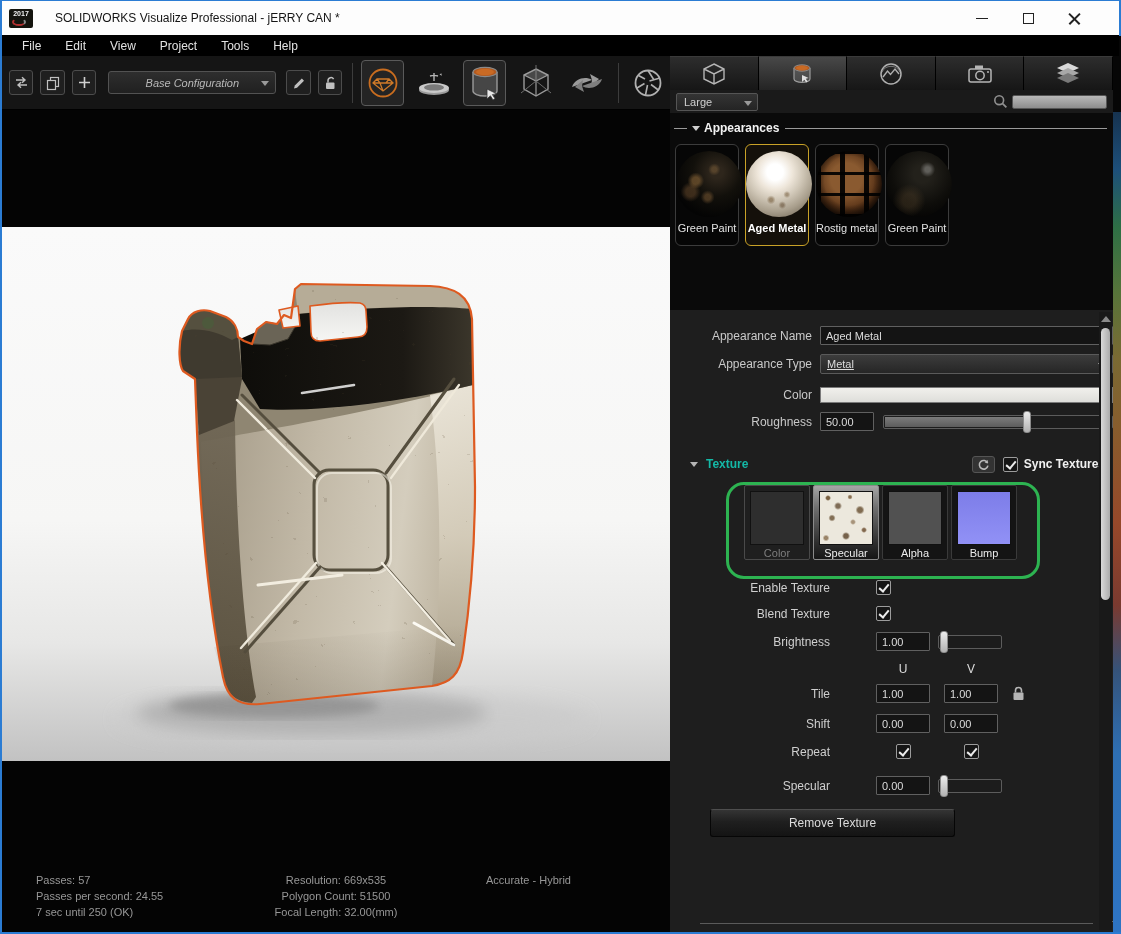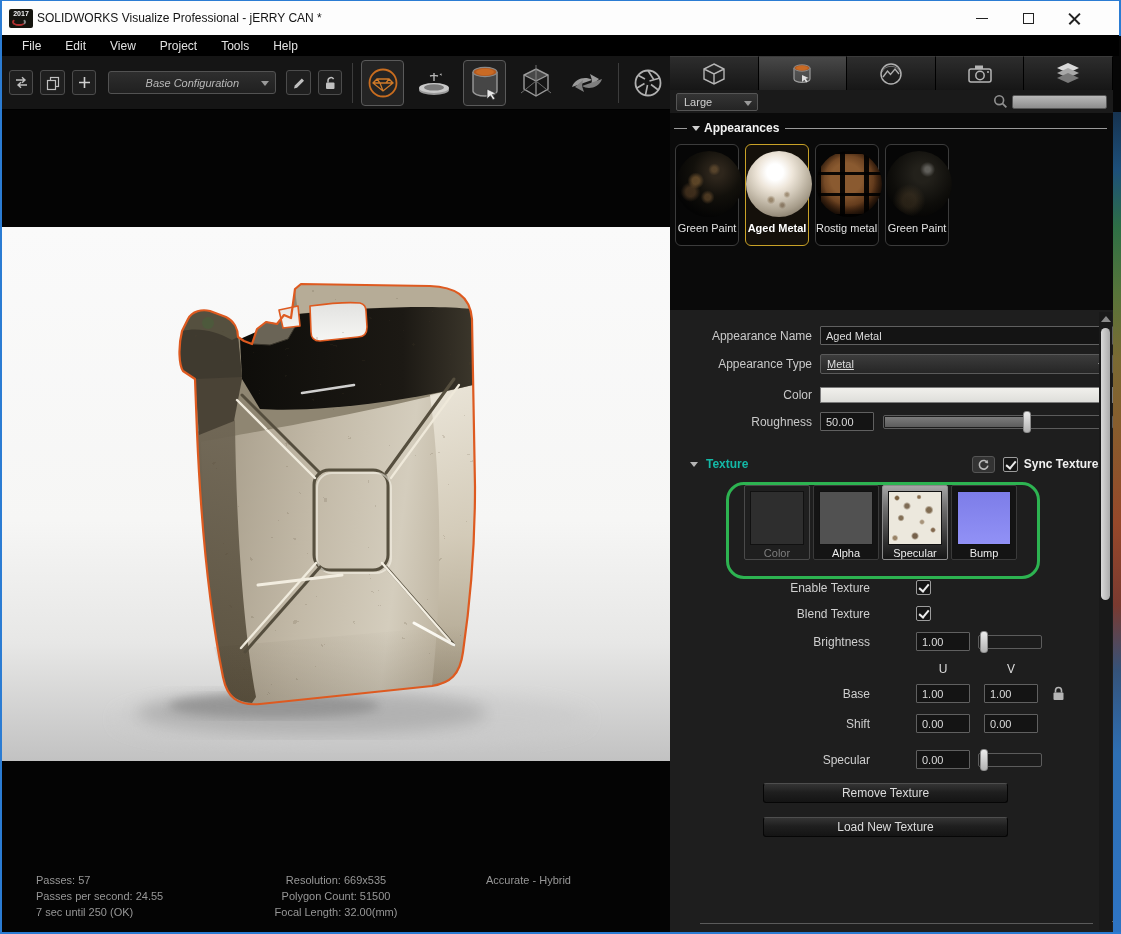--- a/index.html
+++ b/index.html
@@ -6,21 +6,21 @@
   *{box-sizing:border-box;}
   .window{position:relative;width:1121px;height:934px;background:#060606;overflow:hidden;
     font-family:"Liberation Sans",sans-serif;-webkit-font-smoothing:antialiased;}
   .abs{position:absolute;}
 
   
   .titlebar{left:0;top:0;width:1121px;height:35px;background:#fdfdfd;display:flex;align-items:center;padding-left:9px;border-top:1px solid #2b7cd3;}
   .applogo{width:24px;height:19px;background:#14140e;border-radius:2px;position:relative;display:flex;align-items:flex-start;justify-content:center;}
   .applogo span{font-size:7px;font-weight:bold;color:#f0f0f0;line-height:9px;letter-spacing:0;}
   .applogo i{position:absolute;left:3px;bottom:2px;width:14px;height:8px;border:2px solid #b03030;border-top-color:transparent;border-right-color:#888;border-radius:50%;}
-  .title-text{margin-left:4px;font-size:12px;color:#151515;}
+  .title-text{margin-left:22px;font-size:12px;color:#151515;}
   .win-btns{position:absolute;right:24px;top:0;height:35px;display:flex;}
   .win-btn{width:46px;height:35px;display:flex;align-items:center;justify-content:center;}
   .glyph-min{width:12px;height:1px;background:#222;}
   .glyph-max{width:11px;height:11px;border:1.5px solid #222;}
   .glyph-close{position:relative;width:13px;height:13px;}
   .glyph-close::before,.glyph-close::after{content:"";position:absolute;left:-1px;top:6px;width:15px;height:1.6px;background:#222;}
   .glyph-close::before{transform:rotate(45deg);}
   .glyph-close::after{transform:rotate(-45deg);}
   .b-left{left:0;top:0;width:2px;height:934px;background:#2b7cd3;}
   .b-bottom{left:0;top:932px;width:1121px;height:2px;background:#2b7cd3;}
@@ -110,28 +110,28 @@
     radial-gradient(circle at 40px 18px, rgba(101,76,45,.8) 0 2.4px, transparent 4.5px),
     radial-gradient(circle at 12px 26px, rgba(95,70,40,.75) 0 1.8px, transparent 3.6px),
     radial-gradient(circle at 44px 38px, rgba(110,80,50,.85) 0 1.4px, transparent 3px),
     radial-gradient(circle at 26px 44px, rgba(88,64,38,.8) 0 2.2px, transparent 4px),
     radial-gradient(circle at 33px 30px, rgba(120,90,55,.6) 0 1.4px, transparent 3px),
     radial-gradient(circle at 6px 46px, rgba(120,90,55,.7) 0 1.6px, transparent 3.4px);}
   .timg.t-alpha{background:#515151;}
   .timg.t-bump{background:linear-gradient(#7d7de8,#9191f6);}
   .tlbl{font-size:11px;color:#ededed;margin-top:2px;}
   .tlbl.dim{color:#7e7e7e;}
-  .trow{display:flex;align-items:center;margin:0 0 11px 0;padding-left:40px;}
+  .trow{display:flex;align-items:center;margin:0 0 11px 0;}
   .tlabel{width:168px;padding-right:8px;text-align:right;font-size:12px;color:#cfcfcf;flex:none;}
   .gap38{width:38px;flex:none;}
   .col54{width:54px;flex:none;display:flex;justify-content:center;}
   .colgap{width:14px;flex:none;}
   .uv-h{font-size:12px;color:#dcdcdc;}
   .lock-ico{margin-left:14px;}
-  .pbtn{width:245px;height:20px;margin:0 0 14px 93px;background:linear-gradient(180deg,#343434,#1f1f1f 45%,#141414);border:1px solid #060606;border-top:1px solid #4e4e4e;border-radius:3px;color:#dcdcdc;font-size:12px;display:flex;align-items:center;justify-content:center;}
+  .pbtn{width:245px;height:28px;margin:0 0 14px 40px;background:linear-gradient(180deg,#343434,#1f1f1f 45%,#141414);border:1px solid #060606;border-top:1px solid #4e4e4e;border-radius:3px;color:#dcdcdc;font-size:12px;display:flex;align-items:center;justify-content:center;}
   .panel-foot{position:absolute;left:700px;top:921px;width:413px;display:flex;align-items:center;}
   .panel-foot .line{flex:1;height:1px;background:#5a5a5a;}
   .panel-foot .caret{margin-left:12px;}
   .vscroll{left:1099px;top:312px;width:13px;height:618px;background:#191919;}
   .vs-up{width:0;height:0;border-left:5px solid transparent;border-right:5px solid transparent;border-bottom:6px solid #8a8a8a;margin:4px auto 0;}
   .vs-thumb{width:9px;height:272px;margin:6px auto 0;background:linear-gradient(90deg,#d9d9d9,#ababab);border-radius:5px;}
 
   
   .black-top{left:2px;top:110px;width:668px;height:117px;background:#040404;}
   .viewport{left:2px;top:227px;width:668px;height:534px;}
@@ -371,27 +371,27 @@
       <span class="sync-lab">Sync Textures</span>
     </div>
 
     <div class="green-annot"></div>
 
     <div class="slot-row">
       <div class="ttile btnface">
         <div class="timg t-color"></div>
         <div class="tlbl dim">Color</div>
       </div>
+      <div class="ttile sel">
+        <div class="timg t-spec"></div>
+        <div class="tlbl">Specular</div>
+      </div>
       <div class="ttile">
         <div class="timg t-alpha"></div>
         <div class="tlbl">Alpha</div>
-      </div>
-      <div class="ttile sel">
-        <div class="timg t-spec"></div>
-        <div class="tlbl">Specular</div>
       </div>
       <div class="ttile">
         <div class="timg t-bump"></div>
         <div class="tlbl">Bump</div>
       </div>
     </div>
 
     <div class="trow" style="margin-top:20px">
       <div class="tlabel">Enable Texture</div>
       <div class="gap38"></div>
@@ -415,48 +415,58 @@
       <div class="gap38"></div>
       <div class="col54">
           <span class="uv-h">U</span>
         </div>
       <div class="colgap"></div>
       <div class="col54">
           <span class="uv-h">V</span>
         </div>
     </div>
     <div class="trow">
-      <div class="tlabel">Base</div>
+      <div class="tlabel">Tile</div>
       <div class="gap38"></div>
       <input class="tin w-num" value="1.00" style="">
       <div class="colgap"></div>
       <input class="tin w-num" value="1.00" style="">
       <svg class="lock-ico" width="13" height="15" viewBox="0 0 13 15">
           <rect x="1.5" y="6.5" width="10" height="7.5" rx="1" fill="#b5b5b5"></rect>
           <path d="M3.5 6.5 V4.5 a3 3 0 0 1 6 0 V6.5" fill="none" stroke="#b5b5b5" stroke-width="1.6"></path>
         </svg>
     </div>
     <div class="trow">
       <div class="tlabel">Shift</div>
       <div class="gap38"></div>
       <input class="tin w-num" value="0.00" style="">
       <div class="colgap"></div>
       <input class="tin w-num" value="0.00" style="">
     </div>
+    <div class="trow">
+      <div class="tlabel">Repeat</div>
+      <div class="gap38"></div>
+      <div class="col54">
+          <div class="cb checked"></div>
+        </div>
+      <div class="colgap"></div>
+      <div class="col54">
+          <div class="cb checked"></div>
+        </div>
+    </div>
     <div class="trow" style="margin-top:17px">
       <div class="tlabel">Specular</div>
       <div class="gap38"></div>
       <input class="tin w-num" value="0.00" style="">
       <div class="slider sl-small">
         <div class="sl-thumb" style="left:1px"></div>
       </div>
     </div>
 
     <div class="pbtn" style="margin-top:14px">Remove Texture</div>
-    <div class="pbtn">Load New Texture</div>
   </div>
 
   <div class="panel-foot">
     <div class="line"></div>
     <div class="caret"></div>
   </div>
 
   <div class="abs vscroll">
     <div class="vs-up"></div>
     <div class="vs-thumb"></div>

